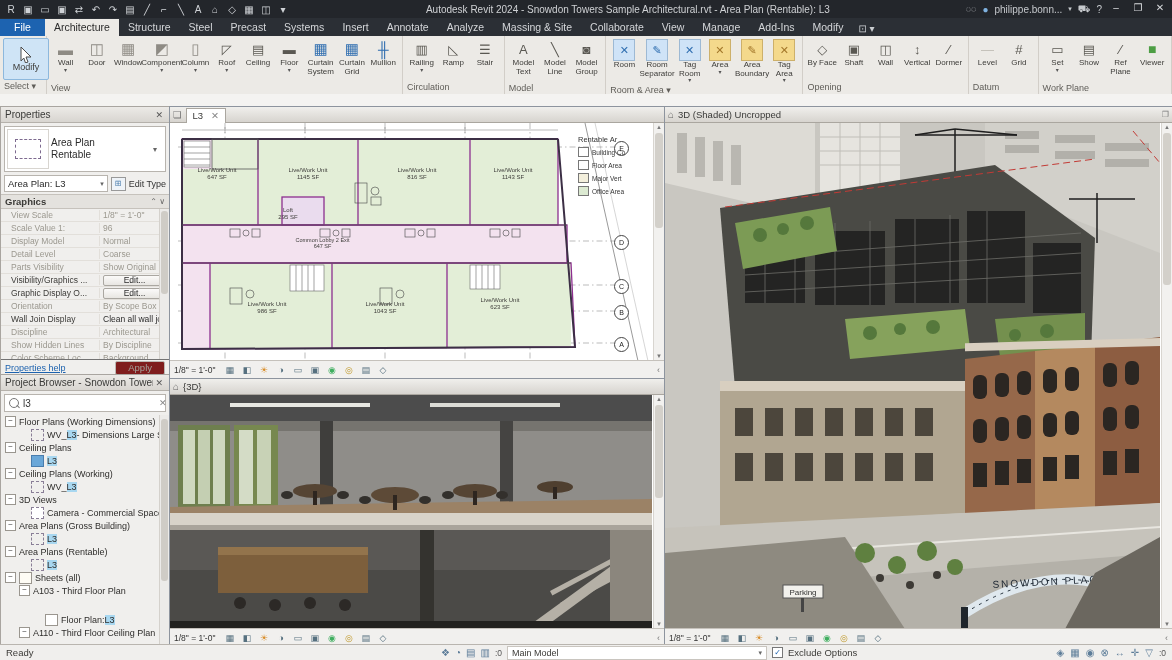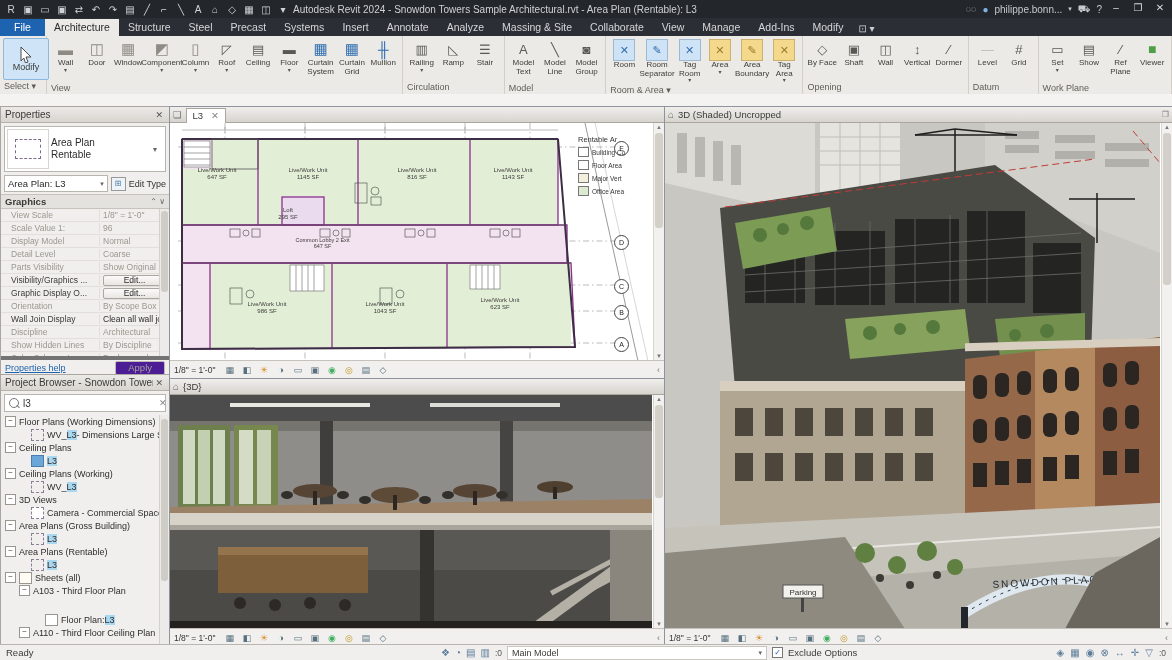--- a/index.html
+++ b/index.html
@@ -6,21 +6,21 @@
   body{width:1172px;height:660px;overflow:hidden;font-family:"Liberation Sans",sans-serif;
        background:#d6d3ce;color:#2b2b2b;position:relative;font-size:11px;}
   #app{position:absolute;inset:0;}
 
   
   .titlebar{position:absolute;left:0;top:0;right:0;height:18px;background:#23262b;color:#d7d9dc;
             display:flex;align-items:center;padding:0 4px;gap:3px;}
   .qat{display:flex;align-items:center;gap:3px;}
   .qicon{width:14px;height:14px;display:flex;align-items:center;justify-content:center;
          font-size:10px;color:#cfd2d6;cursor:default;}
-  .tb-title{flex:1;font-size:10px;color:#cfd1d4;white-space:nowrap;overflow:hidden;}
+  .tb-title{flex:1;text-align:center;font-size:10px;color:#cfd1d4;white-space:nowrap;overflow:hidden;}
   .tb-right{display:flex;align-items:center;gap:6px;font-size:10px;color:#c6c9cd;}
   .winbtn{width:16px;height:14px;text-align:center;font-size:10px;color:#d7d9dc;}
 
   
   .tabrow{position:absolute;left:0;top:18px;right:0;height:18px;background:#2b2f35;display:flex;align-items:flex-end;}
   .rtab{padding:2px 9px 3px;font-size:10.5px;color:#d4d6d9;white-space:nowrap;cursor:default;}
   .rtab.file{background:#1d63b0;color:#fff;padding:2px 14px 3px;}
   .rtab.active{background:#eceae6;color:#2b2b2b;}
   .ws-icon{margin-left:6px;color:#c9ccd0;font-size:10px;padding-bottom:2px;}
 
@@ -72,23 +72,23 @@
   .sect-head .car{margin-left:auto;font-size:8px;font-weight:normal;color:#666;}
   .prow{display:flex;height:12px;border-bottom:1px solid #e2dfda;align-items:center;}
   .prow .k{width:88px;padding-left:10px;font-size:8.5px;color:#3c3b38;white-space:nowrap;overflow:hidden;border-right:1px solid #e2dfda;}
   .prow .v{flex:1;padding:0 3px;font-size:8.5px;color:#2b2b2b;white-space:nowrap;overflow:hidden;}
   .prow.muted .k,.prow.muted .v{color:#9b988f;}
   .prow.btn .v,.prow.btnmuted .v{border:1px solid #aaa7a1;background:linear-gradient(#fbfaf9,#e8e6e2);
       text-align:center;margin:1px 3px;height:9px;line-height:9px;border-radius:2px;}
   .props-grid{position:relative;overflow:hidden;flex:1;}
   .props-scroll{position:absolute;right:0;top:0;width:9px;bottom:0;background:#ecebe9;border-left:1px solid #d4d1cc;}
   .props-scroll .thumb{position:absolute;left:1px;right:1px;top:2px;height:55%;background:#cfccc6;border-radius:3px;}
-  .props-foot{height:15px;display:flex;align-items:center;padding:0 4px;border-top:4px solid #737373;}
+  .props-foot{height:15px;display:flex;align-items:center;padding:0 4px;border-top:1px solid #737373;}
   .help-link{font-size:9px;color:#1d62ae;text-decoration:underline;}
-  .apply-btn{margin-left:auto;font-size:9.5px;color:#a4a19a;border:1px solid #bcb8b2;background:#4c1d95;
+  .apply-btn{margin-left:auto;font-size:9.5px;color:#a4a19a;border:1px solid #bcb8b2;background:#7f1d1d;
              padding:0 12px;height:12px;line-height:12px;border-radius:2px;}
 
   
   #browser{left:0;top:374px;width:168px;height:271px;}
   .search-row{margin:3px;border:1px solid #b8b4ae;background:#fff;height:16px;display:flex;align-items:center;padding:0 4px;gap:4px;}
   .mag{width:8px;height:8px;border:1.4px solid #777;border-radius:50%;position:relative;flex:none;}
   .mag::after{content:"";position:absolute;width:4px;height:1.4px;background:#777;transform:rotate(45deg);left:6px;top:7px;}
   .search-txt{flex:1;font-size:10px;color:#333;border:none;outline:none;background:transparent;padding:0;font-family:inherit;}
   .clear-x{color:#888;font-size:9px;}
   .tree{flex:1;overflow:hidden;position:relative;font-size:9px;color:#2e2d2b;}

